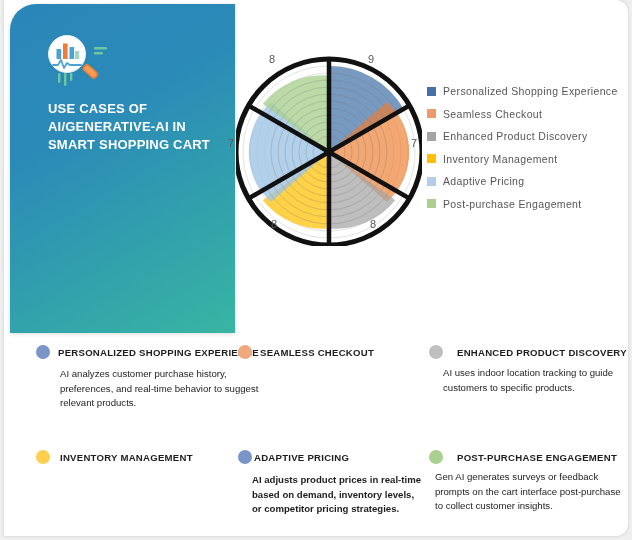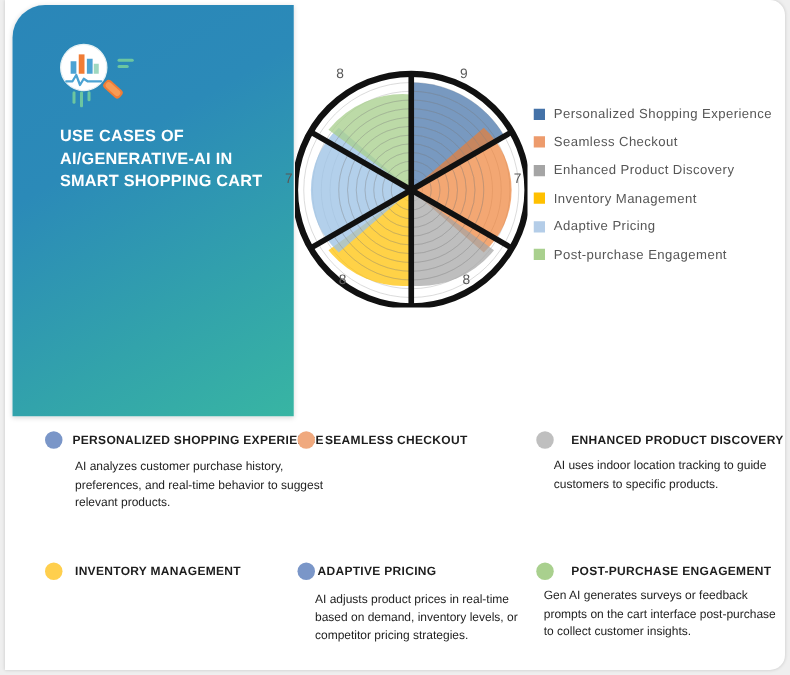--- a/index.html
+++ b/index.html
@@ -80,21 +80,21 @@
   #card-1 .card-title{margin-left:8px;}
   #card-2 .card-title{margin-left:14px;}
   #card-3 .card-title{margin-left:10px;}
   #card-4 .card-title{margin-left:2px;}
   #card-5 .card-title{margin-left:14px;}
 
   #card-0 .card-body{margin-top:8px;margin-left:24px;width:200px;}
   #card-1 .card-body{margin-top:7px;margin-left:12px;width:175px;}
   #card-2 .card-body{margin-top:7px;margin-left:14px;width:175px;}
   #card-3 .card-body{margin-top:9px;margin-left:8px;width:190px;}
-  #card-4 .card-body{margin-top:9px;margin-left:14px;width:170px;}
+  #card-4 .card-body{margin-top:9px;margin-left:14px;width:170px;font-weight:bold;}
   #card-5 .card-body{margin-top:6px;margin-left:6px;width:190px;}
 </style>
 </head>
 <body>
 
 <div id="page-card">
 
   <div id="hero">
     <div id="hero-icon">
       <svg width="74" height="52" viewBox="0 0 74 52">

